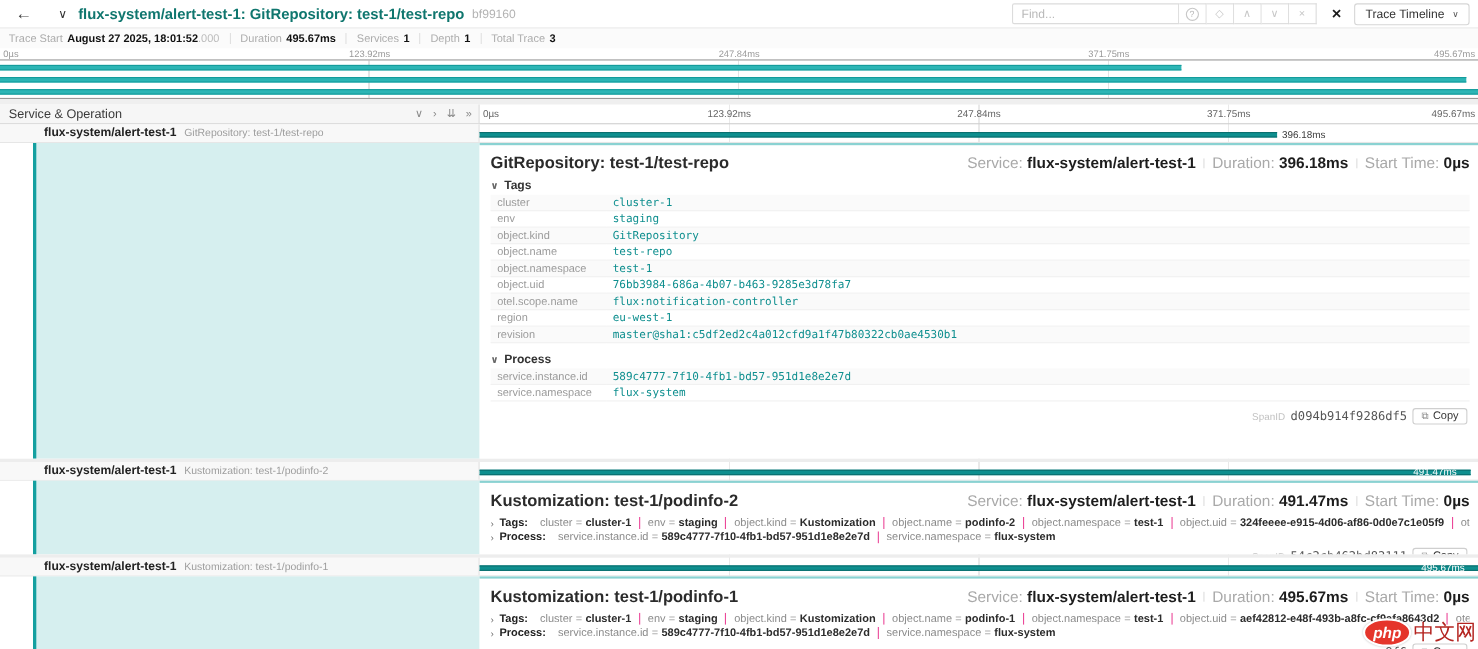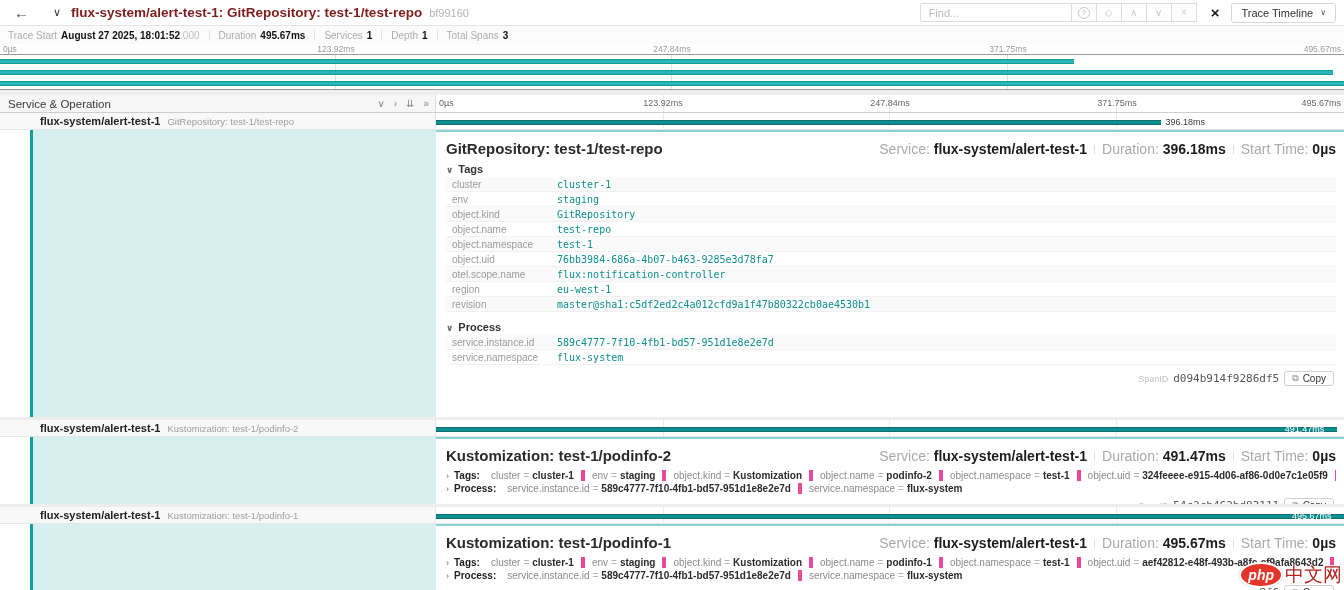--- a/index.html
+++ b/index.html
@@ -3,21 +3,21 @@
 <meta charset="utf-8">
 <style>
   * { margin:0; padding:0; box-sizing:border-box; }
   html,body { width:1344px; height:590px; overflow:hidden; background:#fff;
     font-family:"Liberation Sans","DejaVu Sans",sans-serif; color:#333; }
 
   
   .topbar { height:26px; display:flex; align-items:center; border-bottom:1px solid #e4e4e4; background:#fff; }
   .back-btn { font-size:15px; color:#444; padding:0 12px 0 14px; cursor:pointer; }
   .title-chevron { font-size:11px; color:#333; margin:0 10px 0 12px; cursor:pointer; }
-  .trace-title { font-size:13.5px; font-weight:bold; color:#7f1d1d; white-space:nowrap; }
+  .trace-title { font-size:13.5px; font-weight:bold; color:#0f766e; white-space:nowrap; }
   .trace-id { font-size:11px; color:#b3b3b3; margin-left:7px; font-weight:normal; }
   .topbar .spacer { flex:1; }
   .find-input { width:152px; height:19px; border:1px solid #dcdcdc; border-radius:2px 0 0 2px;
      font-size:11px; padding:0 8px; color:#666; outline:none; }
   .find-input::placeholder { color:#b9b9b9; }
   .tb-btn { height:19px; min-width:25px; border:1px solid #dcdcdc; border-left:none; background:#fff;
      display:flex; align-items:center; justify-content:center; font-size:10px; color:#c7c7c7; cursor:pointer; }
   .help-circle { width:12px; height:12px; border:1px solid #c7c7c7; border-radius:50%;
      font-size:8px; display:flex; align-items:center; justify-content:center; color:#b5b5b5; }
   .close-x { font-size:15px; font-weight:bold; color:#1b1b1b; margin:0 12px 0 14px; cursor:pointer; }
@@ -107,21 +107,21 @@
   .spanid-label { font-size:9px; color:#c2c2c2; }
   .spanid-val { font-size:11px; color:#555; font-family:"DejaVu Sans Mono",monospace; }
   .copy-btn { display:flex; align-items:center; gap:4px; border:1px solid #cfcfcf; border-radius:3px;
      background:#fff; font-size:10px; color:#333; padding:1px 7px; cursor:pointer; }
   .copy-btn .ic { font-size:9px; color:#888; }
 
   
   .c-line { display:flex; align-items:center; font-size:10px; margin:2px 0; overflow:hidden; white-space:nowrap; cursor:pointer; }
   .c-line .chv { font-size:9px; color:#666; margin-right:5px; }
   .c-line .lab { font-weight:bold; color:#222; margin-right:4px; }
-  .pill { padding:0 7px; border-right:4px solid #ec4899; white-space:nowrap; }
+  .pill { padding:0 7px; border-right:1px solid #ec4899; white-space:nowrap; }
   .pill:last-child { border-right:none; }
   .pill .pk { color:#8b8b8b; }
   .pill .ps { color:#b5b5b5; margin:0 3px; }
   .pill .pv { color:#2c2c2c; font-weight:bold; }
   .gap2 { height:3px; background:#ededed; position:relative; z-index:1; }
 
   .h287 { height:287px; } .h67 { height:67px; } .h66 { height:66px; }
 
   
   .watermark { position:absolute; right:2px; bottom:2px; z-index:10; display:flex; align-items:center; gap:2px; }
@@ -169,21 +169,21 @@
     <span>Services</span>
       <b>1</b>
   </span>
     <span class="sum-div"></span>
   <span class="sum-item">
     <span>Depth</span>
       <b>1</b>
   </span>
     <span class="sum-div"></span>
   <span class="sum-item">
-    <span>Total Spans</span>
+    <span>Total Trace</span>
       <b>3</b>
   </span>
 </div>
 
 <div class="minimap">
   <div class="mm-ticks">
 
   <span>0µs</span>
       <span>123.92ms</span>
       <span>247.84ms</span>

